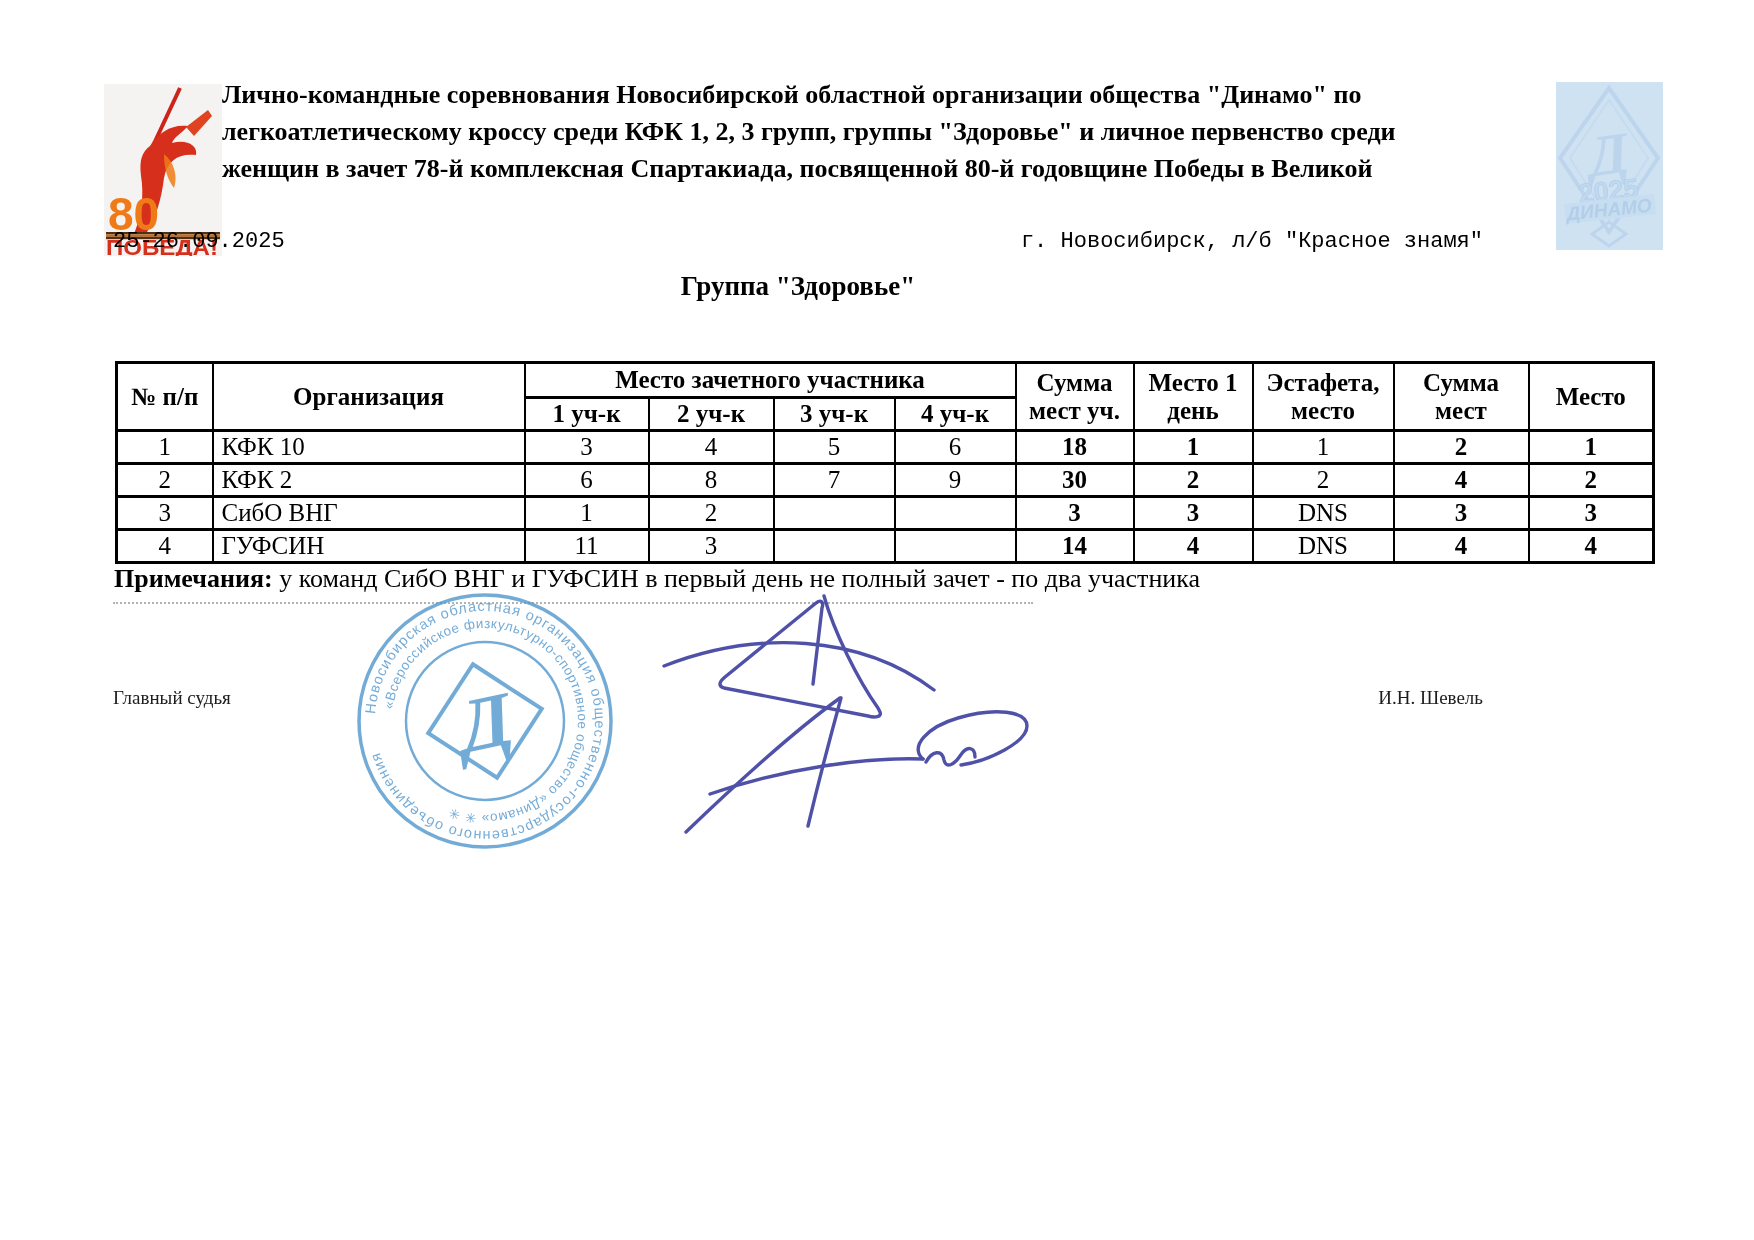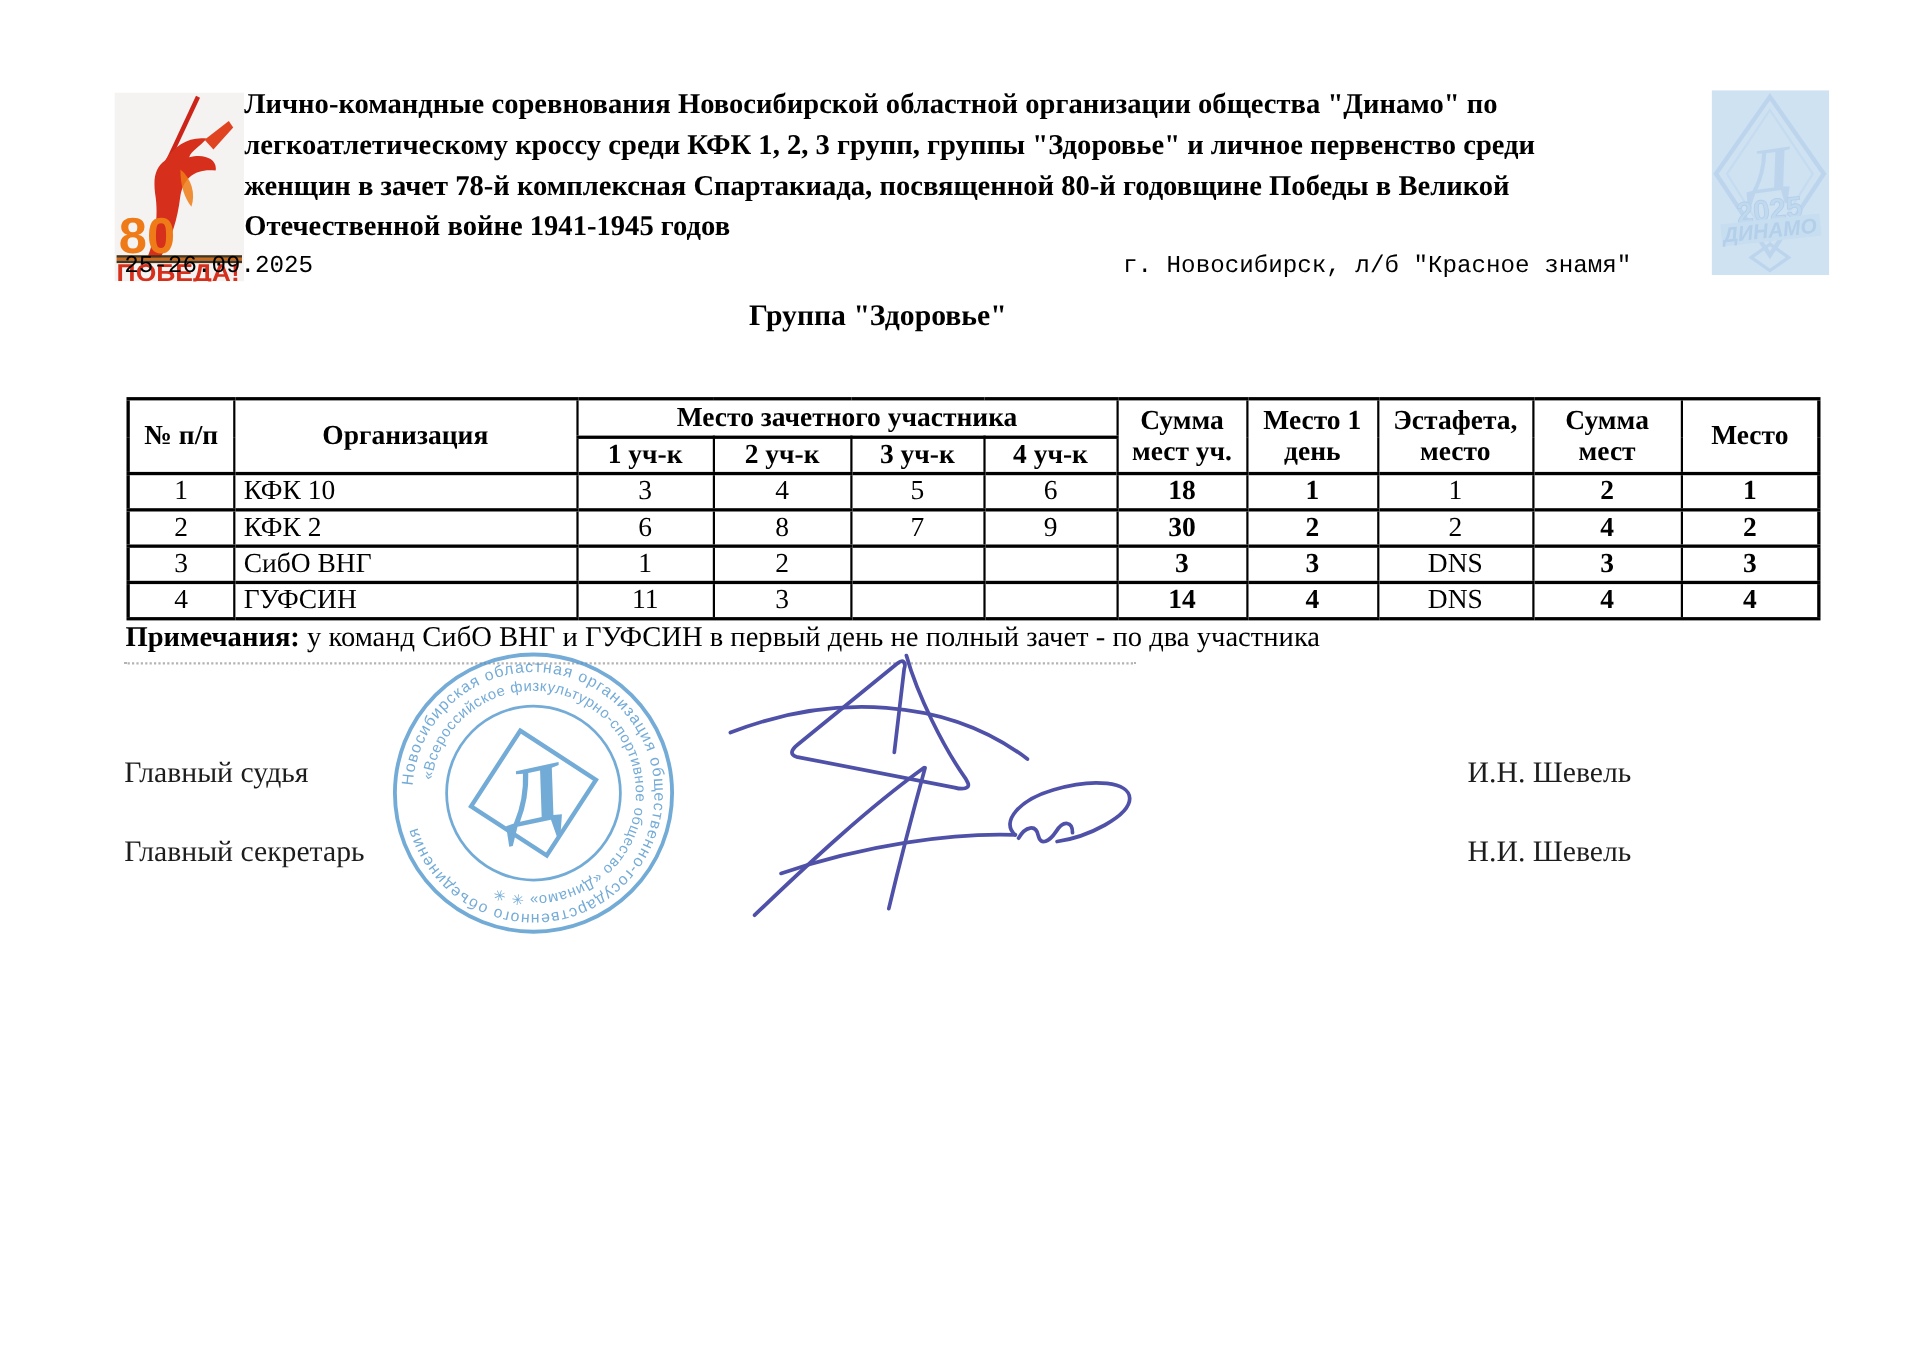--- a/index.html
+++ b/index.html
@@ -55,21 +55,21 @@
   .notes{left:114px;top:564px;font-size:26px;}
   .notes .lbl{font-weight:bold;}
   .dotted-line{
     left:113px;top:602px;width:920px;height:0;
     border-top:2px dotted #b3b3b3;
   }
   
   .sig-row{
     left:113px;width:1370px;
     display:flex;justify-content:space-between;
-    font-size:27px;color:#1d1d1d;
+    font-size:19px;color:#1d1d1d;
   }
   .sig-row.first{top:687px;}
   .sig-row.second{top:759px;}
   
   .stamp-box{left:334px;top:570px;width:302px;height:302px;pointer-events:none;}
   .handwriting-box{left:628px;top:576px;width:436px;height:282px;pointer-events:none;}
 </style>
 </head>
 <body>
 
@@ -94,21 +94,20 @@
       <rect x="2" y="152.8" width="114" height="2.4" fill="#4a3318"></rect>
 
       <text x="2" y="171" font-family="'Liberation Sans',sans-serif" font-weight="bold" font-size="22" fill="#d6301c" textLength="112" lengthAdjust="spacingAndGlyphs">ПОБЕДА!</text>
     </svg>
   </div>
 
   <div class="abs doc-title">
     <div>Лично-командные соревнования Новосибирской областной организации общества "Динамо" по</div>
     <div>легкоатлетическому кроссу среди КФК 1, 2, 3 групп,  группы "Здоровье" и личное первенство среди</div>
     <div>женщин в зачет 78-й комплексная Спартакиада, посвященной 80-й годовщине Победы в Великой</div>
-    <div>Отечественной войне 1941-1945 годов</div>
   </div>
 
   <div class="abs logo-dynamo">
     <svg width="107" height="168" viewBox="0 0 107 168">
       <rect x="0" y="0" width="107" height="168" fill="#cfe2f2"></rect>
       <g opacity="0.55">
         <polygon points="53,6 102,76 53,150 4,76" fill="none" stroke="#aecbe8" stroke-width="4"></polygon>
         <polygon points="53,18 92,76 53,138 14,76" fill="none" stroke="#bed6ee" stroke-width="2"></polygon>
         <text x="53" y="92" text-anchor="middle" font-size="58" font-style="italic" font-weight="bold" font-family="'Liberation Serif',serif" fill="#aecbe8" transform="rotate(-8 53 76)">Д</text>
         <text x="53" y="118" text-anchor="middle" font-size="27" font-weight="bold" font-family="'Liberation Sans',sans-serif" fill="#b7d2ec" stroke="#9dbfe2" stroke-width="0.8" transform="rotate(-6 53 112)">2025</text>
@@ -214,24 +213,20 @@
 
   <div class="abs notes">
     <span class="lbl">Примечания:</span><span> у команд СибО ВНГ и ГУФСИН в первый день не полный зачет - по два участника</span>
   </div>
   <div class="abs dotted-line"></div>
 
   <div class="abs sig-row first">
     <span>Главный судья</span>
     <span>И.Н. Шевель</span>
   </div>
-  <div class="abs sig-row second">
-    <span>Главный секретарь</span>
-    <span>Н.И. Шевель</span>
-  </div>
 
   <div class="abs stamp-box">
     <svg width="302" height="302" viewBox="0 0 302 302">
       <g opacity="0.78" stroke="#4d94cc" fill="#4d94cc">
         <circle cx="151" cy="151" r="126" fill="none" stroke-width="3.5"></circle>
         <circle cx="151" cy="151" r="79" fill="none" stroke-width="2.5"></circle>
         <defs>
           <path id="ring-outer" d="M151,151 m-110,0 a110,110 0 1,1 220,0 a110,110 0 1,1 -220,0"></path>
           <path id="ring-inner" d="M151,151 m-93,0 a93,93 0 1,1 186,0 a93,93 0 1,1 -186,0"></path>
         </defs>

